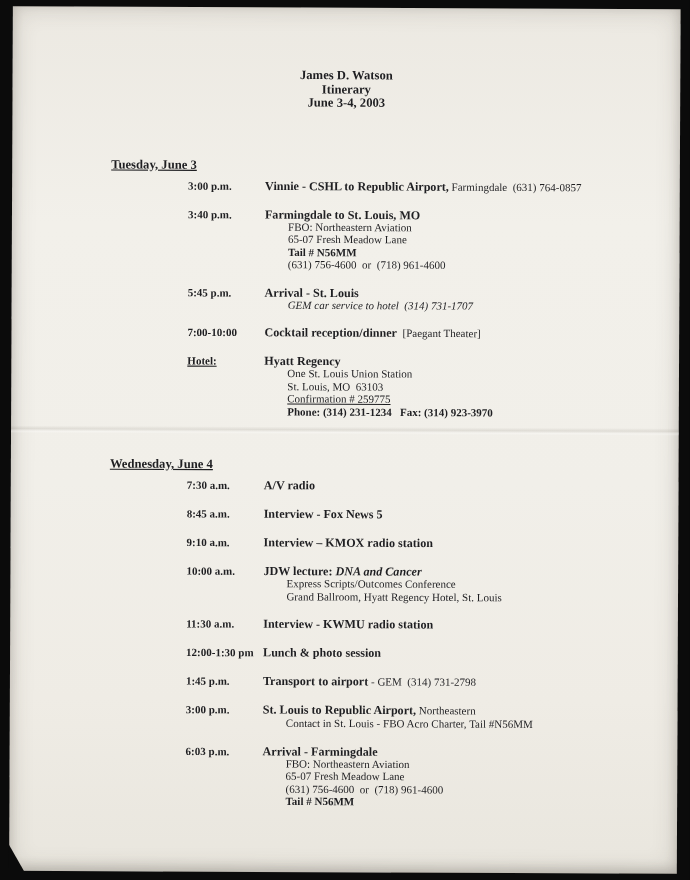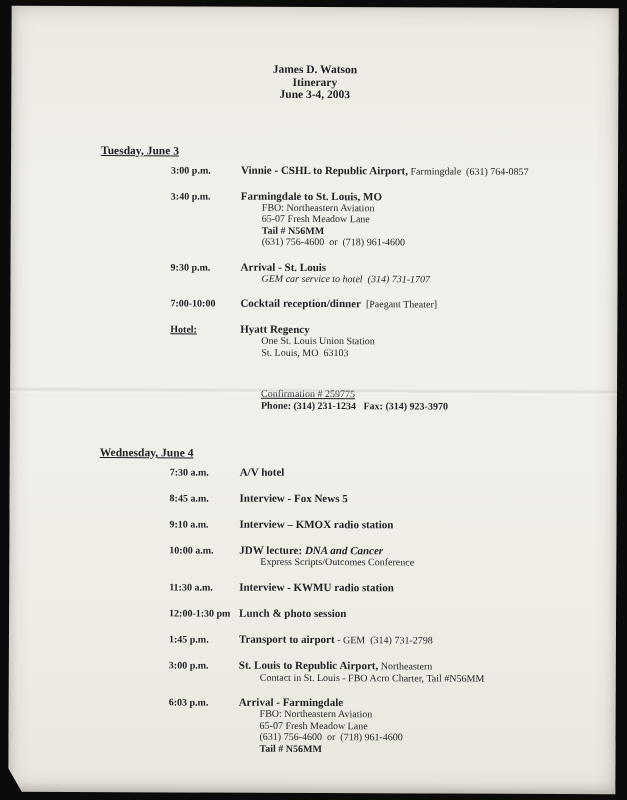--- a/index.html
+++ b/index.html
@@ -35,21 +35,21 @@
   }
   .section-wednesday .day { margin-top:36px; }
   .row { display:flex; margin-top:13px; padding-left:160px; align-items:baseline; }
   .day + .row { margin-top:6px; }
   .time { flex:0 0 70px; width:70px; font-weight:bold; font-size:10px; white-space:pre; line-height:12px; }
   .desc { font-size:11px; }
   .line { white-space:pre-wrap; line-height:12px; }
   .line.sub { font-size:10px; line-height:11.5px;padding-left:21px; }
   .b { font-weight:bold; }
   .i { font-style:italic; }
-  .u { text-decoration:underline;margin-top:30px; }
+  .u { text-decoration:underline; }
   .sm { font-size:10px; }
 </style>
 </head>
 <body>
 
 <div class="paper">
   <div class="crease"></div>
   <div class="corner-fold"></div>
 
   <div class="doc-header">
@@ -73,21 +73,21 @@
       <div class="desc">
         <div class="line b">Farmingdale to St. Louis, MO</div>
         <div class="line sub">FBO: Northeastern Aviation</div>
         <div class="line sub">65-07 Fresh Meadow Lane</div>
         <div class="line sub b">Tail # N56MM</div>
         <div class="line sub">(631) 756-4600  or  (718) 961-4600</div>
       </div>
     </div>
 
     <div class="row">
-      <div class="time">9:30 p.m.</div>
+      <div class="time">5:45 p.m.</div>
       <div class="desc">
         <div class="line b">Arrival - St. Louis</div>
         <div class="line sub i">GEM car service to hotel  (314) 731-1707</div>
       </div>
     </div>
 
     <div class="row">
       <div class="time">7:00-10:00</div>
       <div class="desc">
         <div class="line"><span class="b">Cocktail reception/dinner</span><span class="sm">  [Paegant Theater]</span></div>
@@ -105,21 +105,21 @@
       </div>
     </div>
   </div>
 
   <div class="section section-wednesday">
     <div class="day">Wednesday, June 4</div>
 
     <div class="row">
       <div class="time">7:30 a.m.</div>
       <div class="desc">
-        <div class="line b">A/V hotel</div>
+        <div class="line b">A/V radio</div>
       </div>
     </div>
 
     <div class="row">
       <div class="time">8:45 a.m.</div>
       <div class="desc">
         <div class="line b">Interview - Fox News 5</div>
       </div>
     </div>
 
@@ -128,20 +128,21 @@
       <div class="desc">
         <div class="line b">Interview – KMOX radio station</div>
       </div>
     </div>
 
     <div class="row">
       <div class="time">10:00 a.m.</div>
       <div class="desc">
         <div class="line"><span class="b">JDW lecture: </span><span class="b i">DNA and Cancer</span></div>
         <div class="line sub">Express Scripts/Outcomes Conference</div>
+        <div class="line sub">Grand Ballroom, Hyatt Regency Hotel, St. Louis</div>
       </div>
     </div>
 
     <div class="row">
       <div class="time">11:30 a.m.</div>
       <div class="desc">
         <div class="line b">Interview - KWMU radio station</div>
       </div>
     </div>
 

